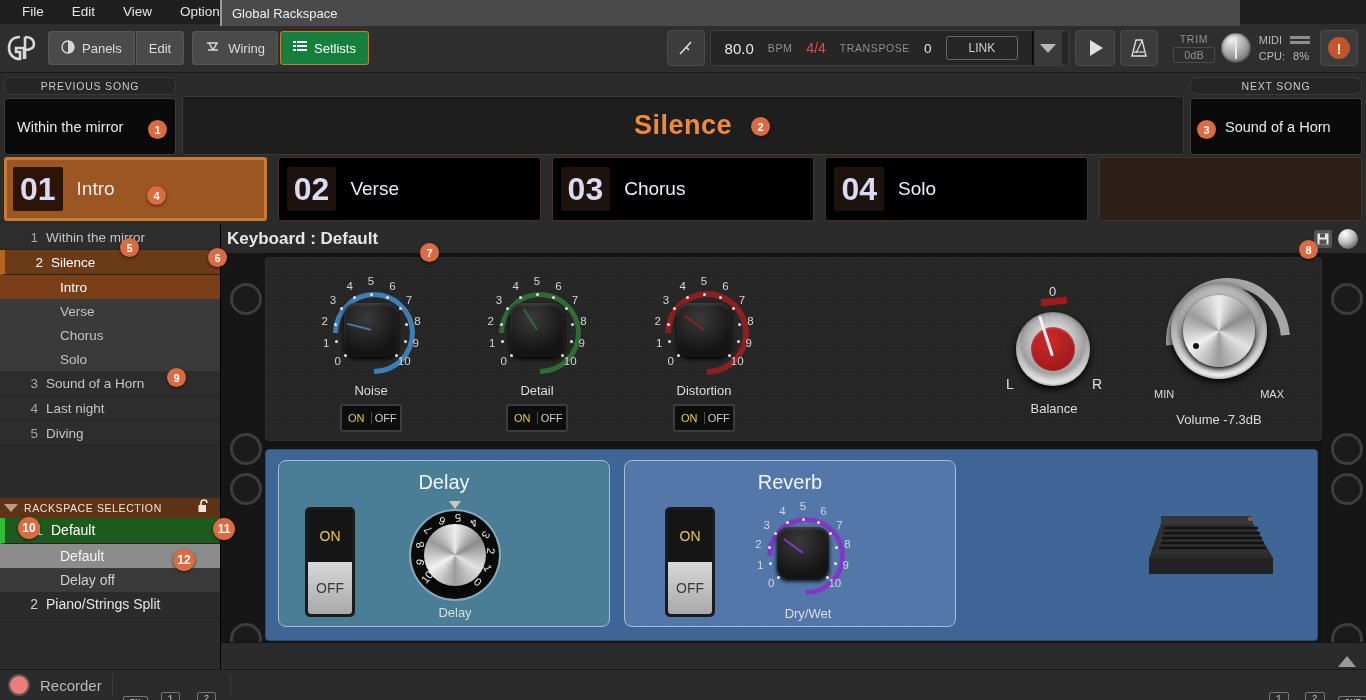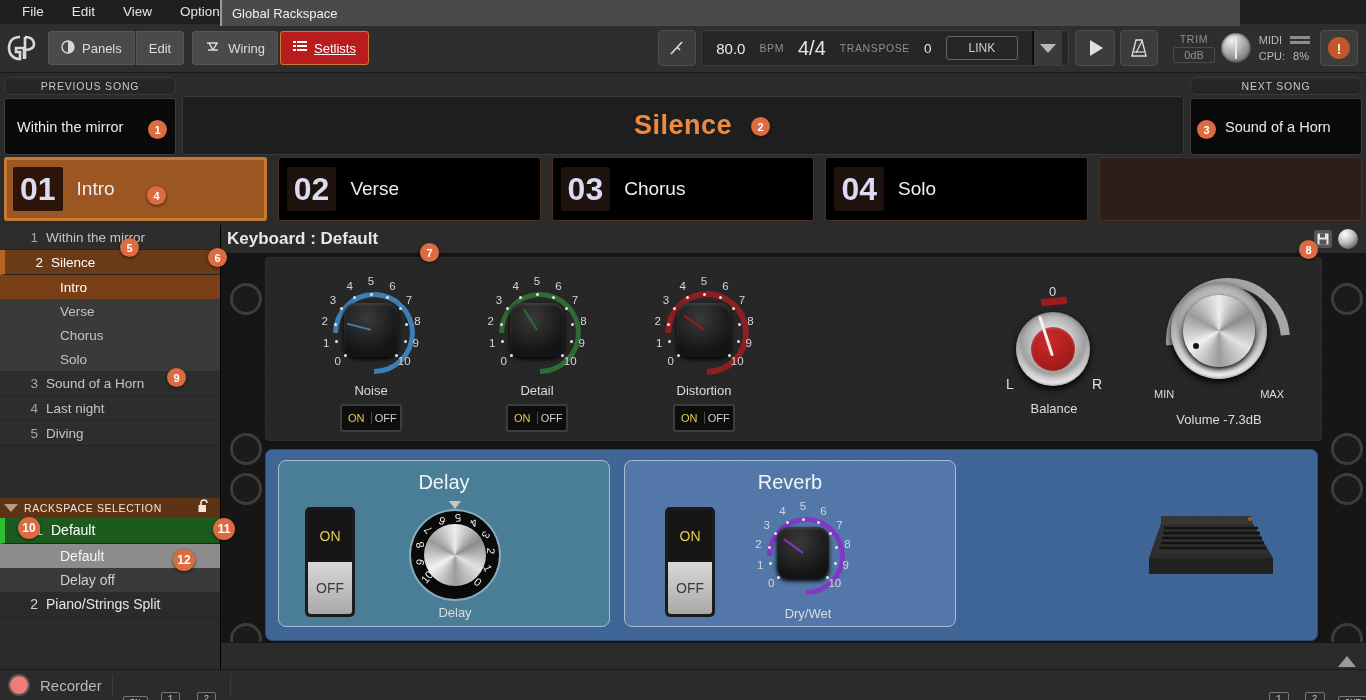--- a/index.html
+++ b/index.html
@@ -17,31 +17,31 @@
   .menubar{height:24px;background:#1f1f1f;display:flex;align-items:center;padding-left:8px;}
   .menubar .mi{font-size:13.5px;color:#e3e3e3;padding:0 14px;line-height:24px;cursor:default;}
 
   
   .toolbar{height:48px;background:#2e2e2e;display:flex;align-items:center;border-bottom:1px solid #1a1a1a;position:relative;}
   .logo{width:42px;display:flex;align-items:center;justify-content:center;}
   .tbtn{height:32px;display:flex;align-items:center;gap:7px;padding:0 12px;background:#4a4a4a;color:#dcdcdc;
         font-size:13px;border-radius:3px;margin-right:2px;cursor:pointer;border:1px solid #565656;}
   .tbtn.flat-left{border-top-right-radius:0;border-bottom-right-radius:0;margin-right:1px;}
   .tbtn.flat-right{border-top-left-radius:0;border-bottom-left-radius:0;}
-  .tbtn.active{background:#b91c1c;border-color:#cf7a34;color:#fff;text-decoration:underline;}
+  .tbtn.active{background:#15803d;border-color:#cf7a34;color:#fff;}
   .tb-group{display:flex;margin-left:6px;}
   .spacer{flex:1;}
 
   .sq-btn{width:36px;height:34px;background:#3c3c3c;border:1px solid #4c4c4c;border-radius:4px;
           display:flex;align-items:center;justify-content:center;cursor:pointer;margin:0 5px;}
   .tempo-box{height:34px;background:#262626;border:1px solid #3d3d3d;border-radius:3px;display:flex;align-items:center;
              padding:0 6px 0 14px;gap:14px;}
   .tempo-box .bpmv{font-size:15px;color:#e9e9e9;}
   .tempo-box .lbl{font-size:10.5px;color:#8f8f8f;letter-spacing:.6px;}
-  .tempo-box .sig{font-size:20px;color:#e5e5e5;}
+  .tempo-box .sig{font-size:14px;color:#ef4444;}
   .tempo-box .val{font-size:13.5px;color:#e4e4e4;}
   .link-btn{border:1px solid #666;border-radius:3px;padding:4px 22px;font-size:12px;color:#cfcfcf;cursor:pointer;}
   .drop-arrow{width:28px;height:34px;background:#3a3a3a;border-left:2px solid #0e0e0e;display:flex;align-items:center;justify-content:center;cursor:pointer;}
   .tri-d{width:0;height:0;border-left:8px solid transparent;border-right:8px solid transparent;border-top:9px solid #b6b6b6;}
   .play-btn{width:38px;height:34px;background:#3c3c3c;border:1px solid #4c4c4c;border-radius:4px;display:flex;align-items:center;justify-content:center;cursor:pointer;margin-left:6px;}
   .tri-r{width:0;height:0;border-top:8px solid transparent;border-bottom:8px solid transparent;border-left:13px solid #e0e0e0;margin-left:3px;}
   .trim{display:flex;flex-direction:column;align-items:center;margin:0 6px 0 10px;}
   .trim .t1{font-size:10.5px;color:#8f8f8f;letter-spacing:.7px;}
   .trim .t2{font-size:11px;color:#8f8f8f;border:1px solid #4a4a4a;border-radius:2px;padding:1px 10px;margin-top:2px;}
   .midicpu{display:flex;flex-direction:column;font-size:11px;color:#b9b9b9;margin-left:8px;gap:4px;}
@@ -551,21 +551,21 @@
               <div class="bigchrome" style="left:27px;top:15px;width:96px;height:96px;"></div>
               <div class="dialchrome" style="left:39px;top:27px;width:72px;height:72px;"></div>
               <div style="position:absolute;left:49px;top:75px;width:6px;height:6px;border-radius:50%;background:#131313;"></div>
               <div style="position:absolute;left:10px;top:120px;font-size:11px;color:#dcdcdc;">MIN</div>
               <div style="position:absolute;right:10px;top:120px;font-size:11px;color:#dcdcdc;">MAX</div>
             </div>
             <div class="klabel" style="margin-top:-6px">Volume -7.3dB</div>
           </div>
         </div>
 
-        <div class="panel blue" style="left:44px;right:48px;top:196px;height:190px;border-radius:7px;">
+        <div class="panel blue" style="left:44px;right:48px;top:196px;height:190px;">
 
           <div class="sub teal" style="left:12px;top:10px;width:330px;height:165px;">
             <div class="title">Delay</div>
             <div class="toggle" style="left:26px;top:46px;">
               <span class="t-on">ON</span>
               <span class="t-off">OFF</span>
             </div>
             <div style="position:absolute;left:118px;top:42px;width:116px;text-align:center;">
               <div style="position:relative;height:104px;" id="delay-knob-area">
                 <div style="position:absolute;left:50%;top:-2px;margin-left:-6px;width:0;height:0;border-left:6px solid transparent;border-right:6px solid transparent;border-top:8px solid #cdc6b6;"></div>

